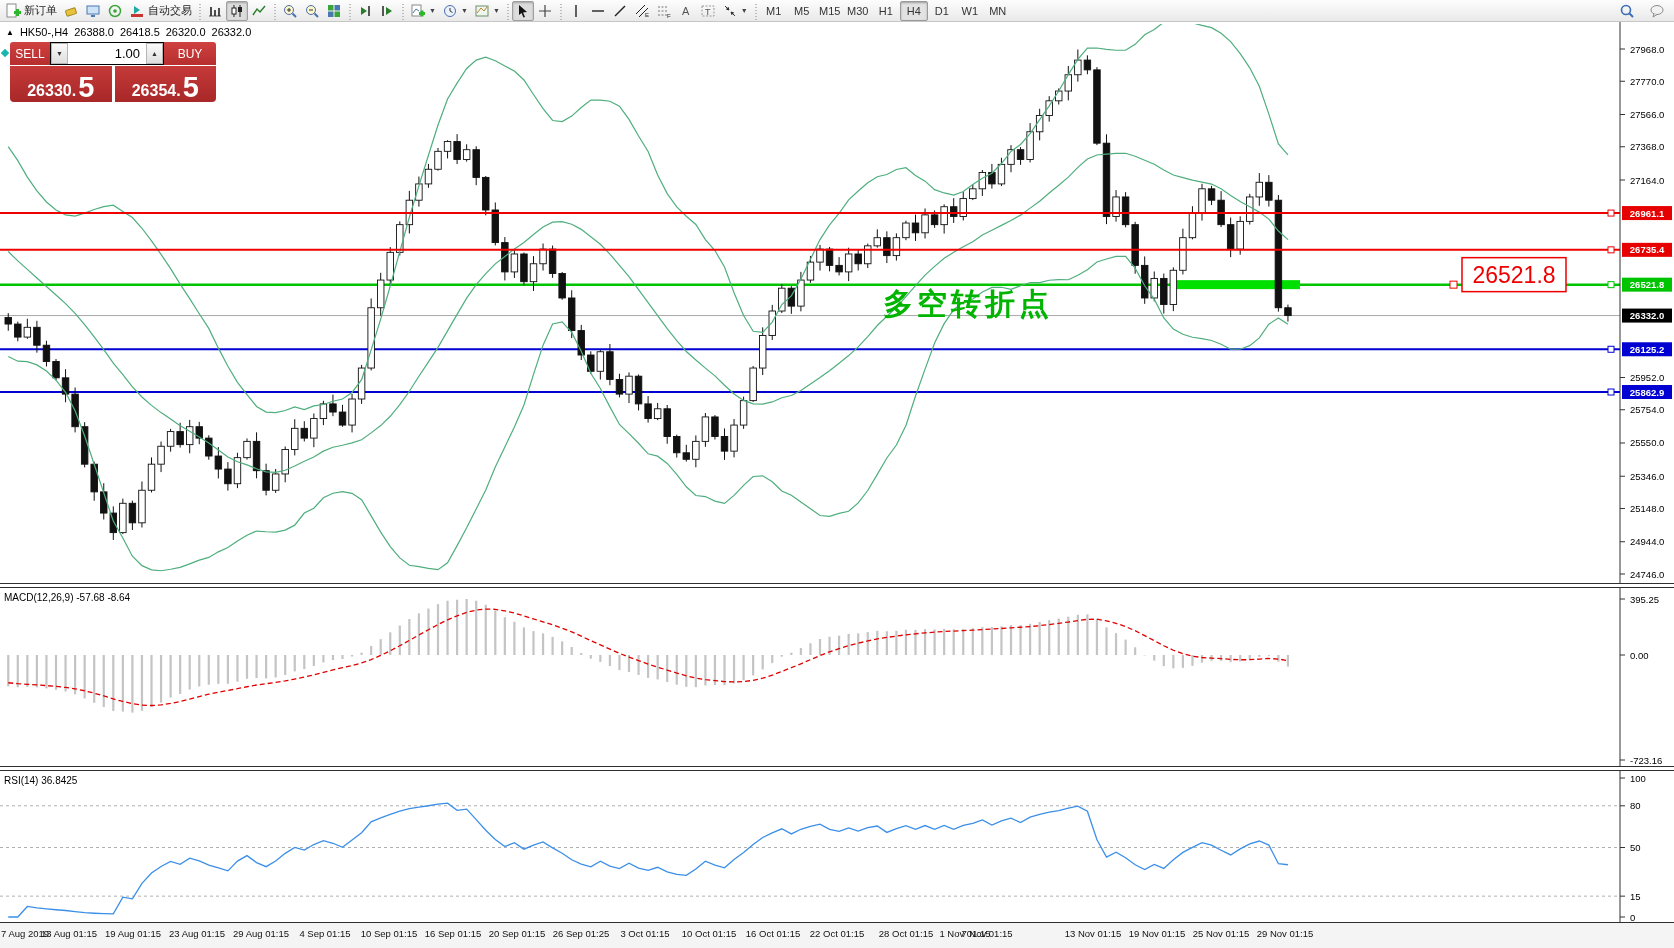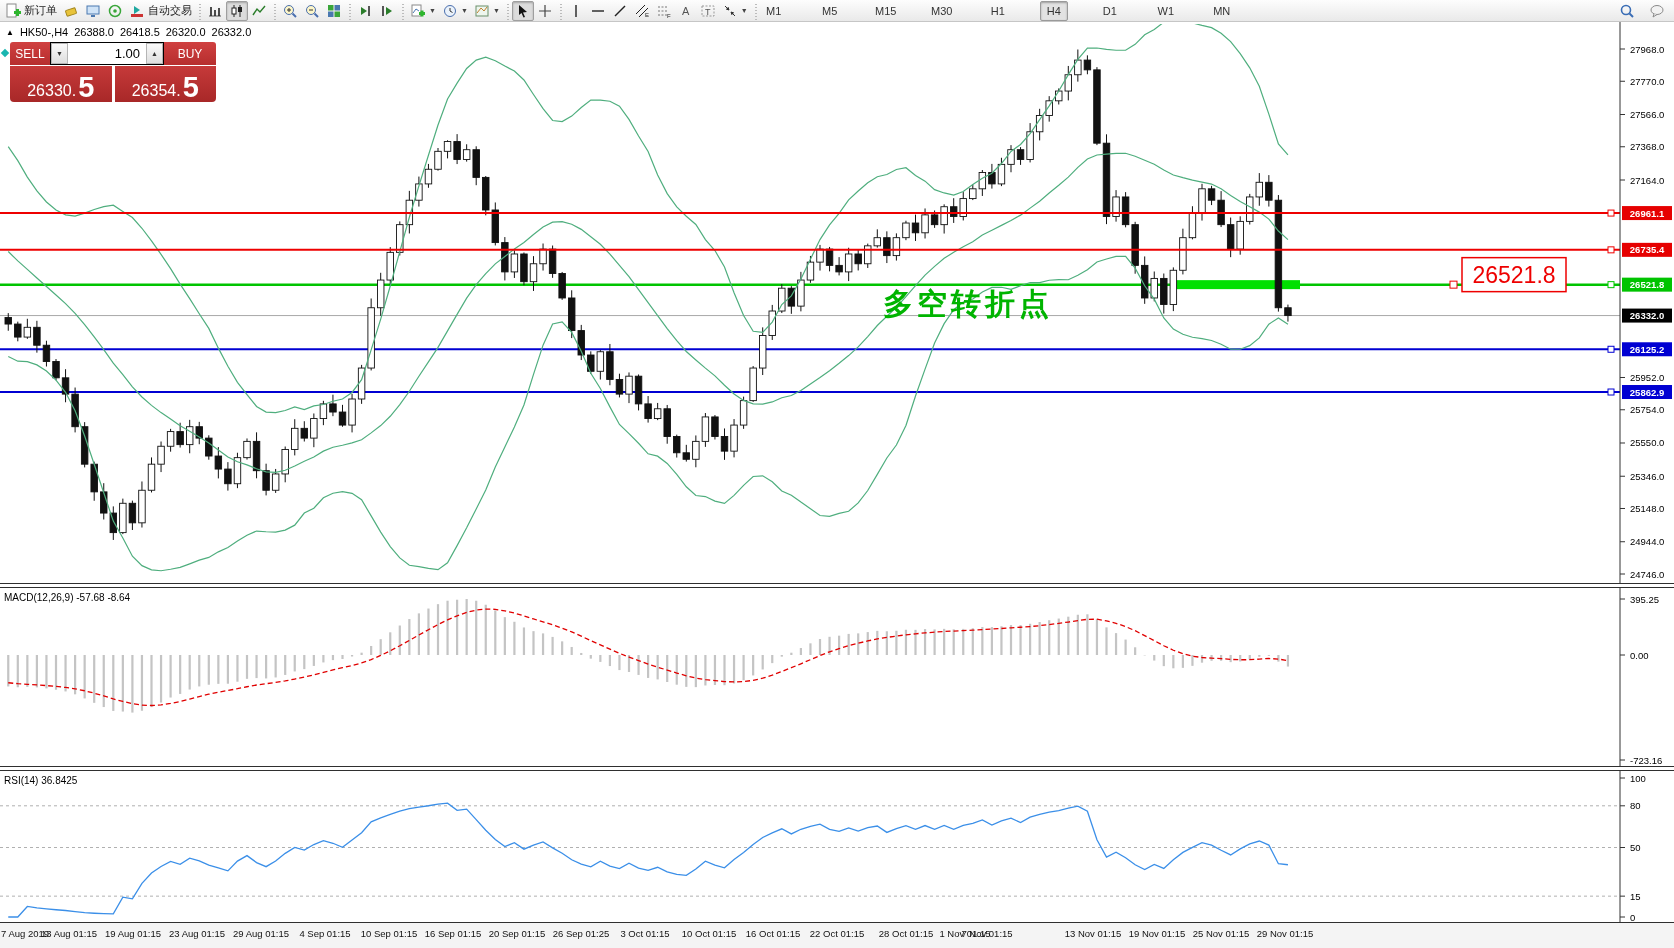--- a/index.html
+++ b/index.html
@@ -51,21 +51,21 @@
   .btn-sell { width:40px; border-radius:3px 0 0 0; }
   .btn-buy  { width:52px; border-radius:0 3px 0 0; }
   .vol-group { display:flex; flex:1; border:1px solid #000000; background:#fff; }
   .spin { width:17px; background:linear-gradient(#fafafa,#dedede); border:1px solid #b5b5b5;
           display:flex; align-items:center; justify-content:center; font-size:7px; color:#333; }
   .vol-value { flex:1; display:flex; align-items:center; justify-content:flex-end;
                padding-right:6px; font-size:13px; color:#000; }
   .tp-row2 { display:flex; gap:3px; margin-top:1px; height:36px; }
   .price-box { flex:1; background:linear-gradient(#c63a3a,#a82828); color:#fff;
                display:flex; align-items:flex-end; justify-content:center; padding-bottom:3px; }
-  .price-box .base { font-size:16px; line-height:1; }
+  .price-box .base { font-size:16px; line-height:1;font-weight:bold; }
   .price-box .pip { font-size:29px; font-weight:bold; line-height:.8; margin-left:2px; }
   .price-box.left { border-radius:0 0 0 4px; }
   .price-box.right { border-radius:0 0 4px 0; }
 
   .icon16 { width:16px; height:16px; display:block; }
 </style>
 </head>
 <body>
 
 <div class="screen">
@@ -235,21 +235,21 @@
         </svg>
     </div>
     <div class="tbtn">
       <svg class="icon16" viewBox="0 0 16 16">
           <path d="M3 3l4 4M7 7l-1-3M7 7l-3-1" stroke="#333"></path>
           <path d="M13 13l-4-4M9 9l1 3M9 9l3 1" stroke="#333"></path>
         </svg>
       <span class="caret">▼</span>
     </div>
     <div class="tb-sep"></div>
-    <div id="tf-group" style="display:flex;gap:28px;">
+    <div id="tf-group" style="display:flex;">
         <div class="tf-btn">M1</div>
         <div class="tf-btn">M5</div>
         <div class="tf-btn">M15</div>
         <div class="tf-btn">M30</div>
         <div class="tf-btn">H1</div>
         <div class="tf-btn active">H4</div>
         <div class="tf-btn">D1</div>
         <div class="tf-btn">W1</div>
         <div class="tf-btn">MN</div>
       </div>

